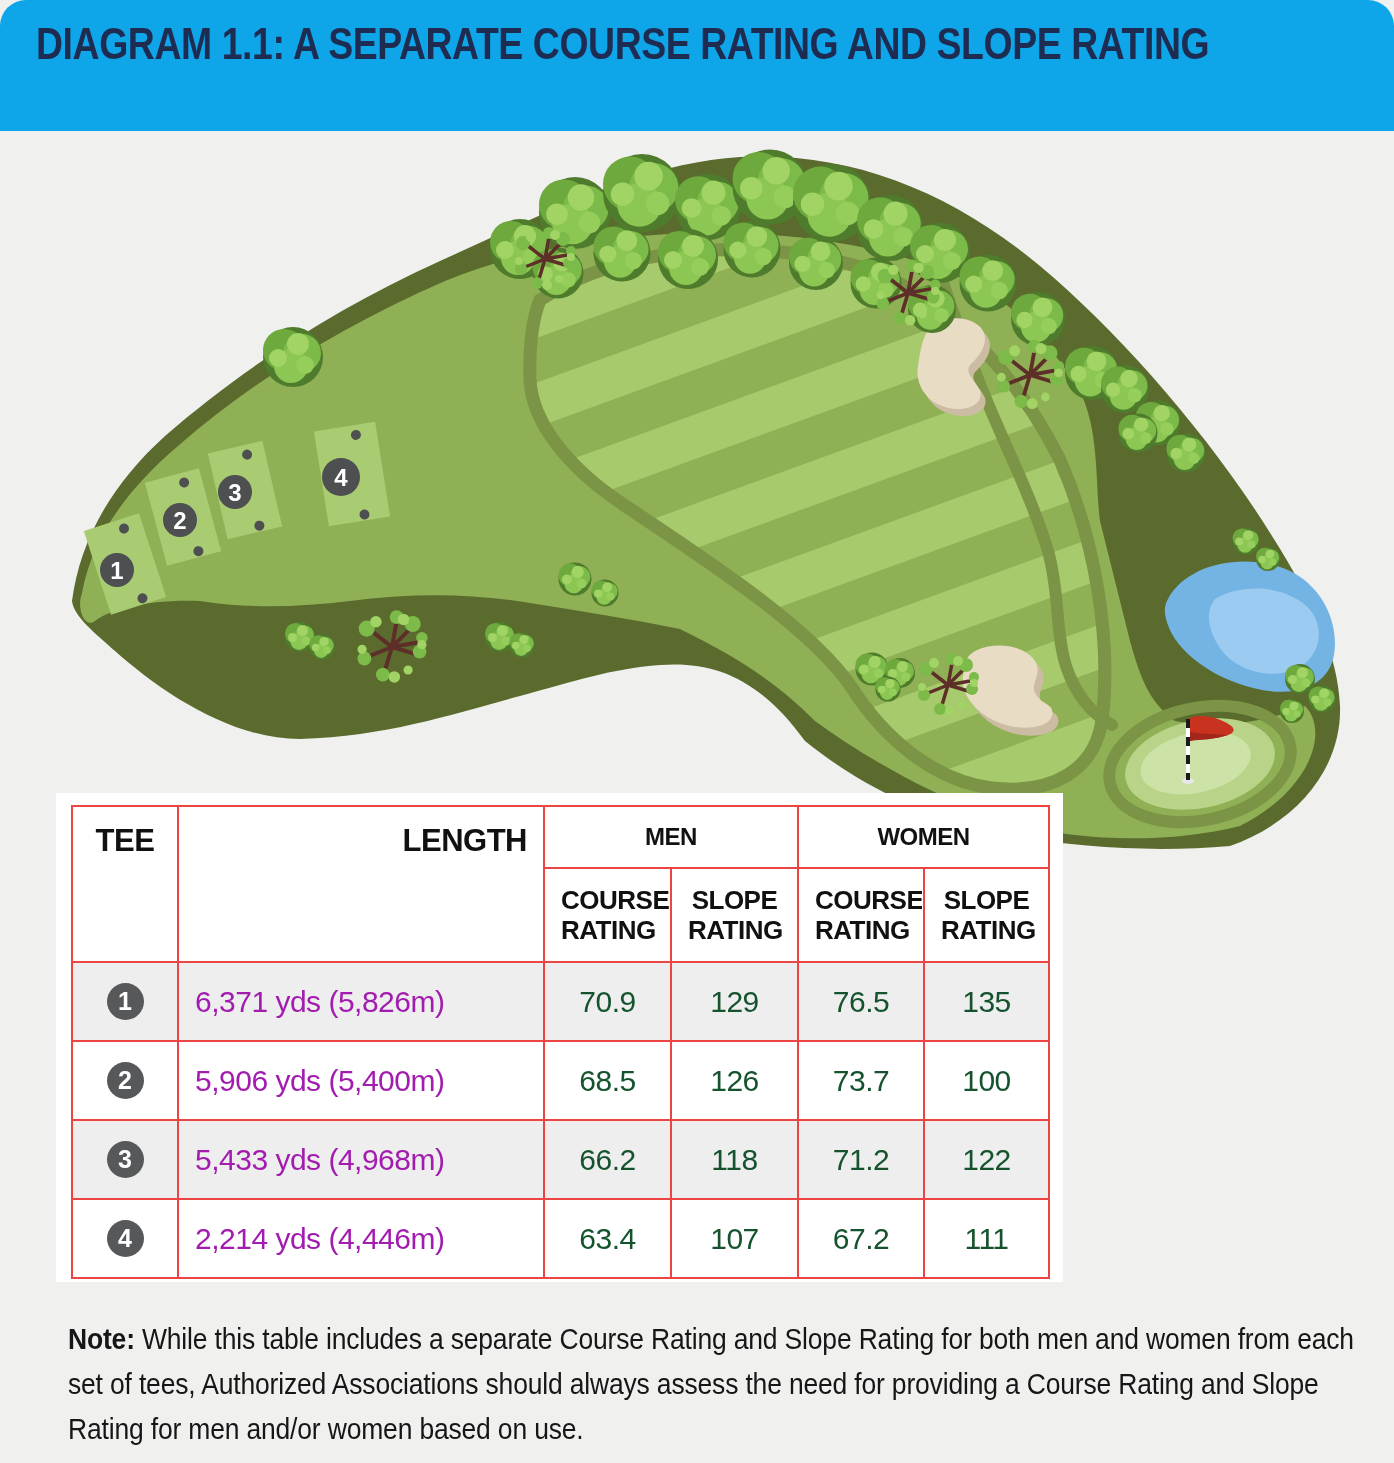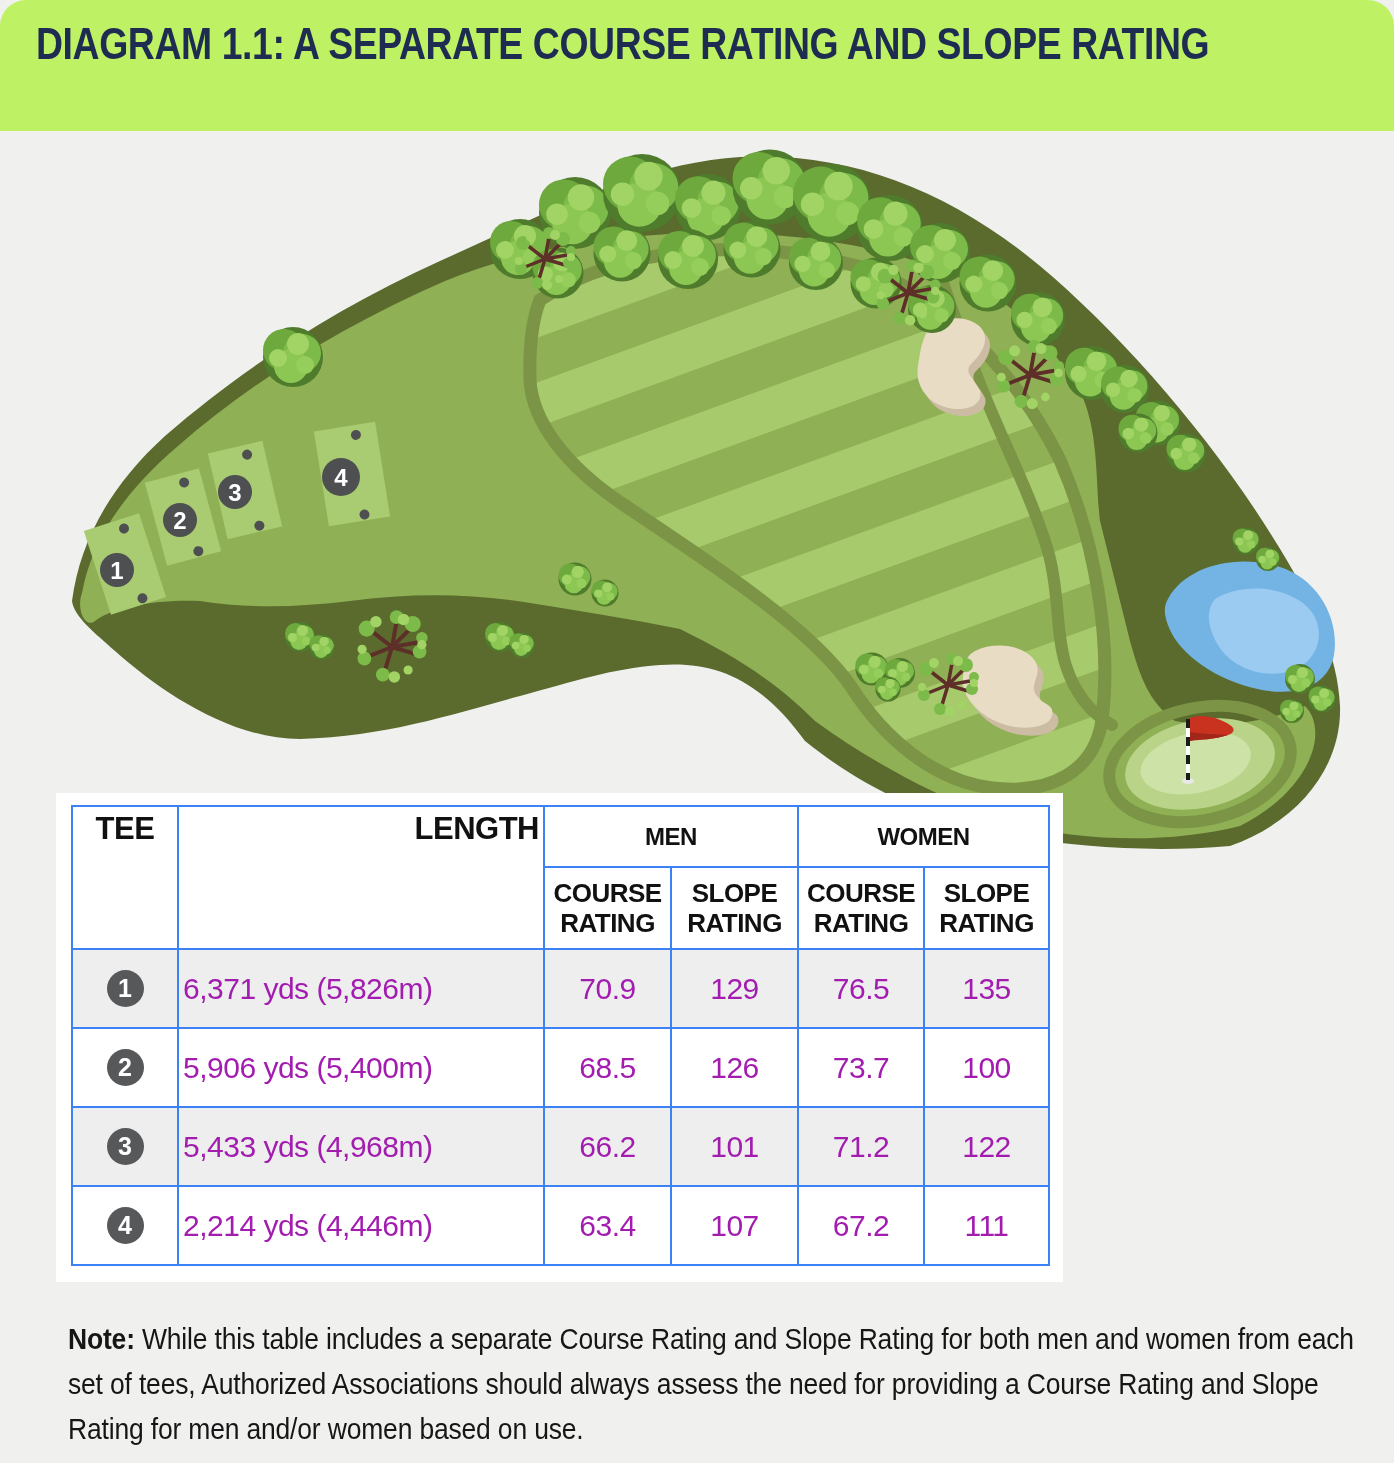--- a/index.html
+++ b/index.html
@@ -4,52 +4,52 @@
 <style>
   html,body{margin:0;padding:0;}
   body{
     width:1394px;height:1463px;position:relative;overflow:hidden;
     background:#f0f0ef;
     font-family:"Liberation Sans", sans-serif;
   }
   
   .hdr{
     position:absolute;left:0;top:0;width:1394px;height:131px;
-    background:#bef264;border-radius:26px 26px 0 0;
+    background:#0ea5e9;border-radius:26px 26px 0 0;
   }
   .hdr .line{height:53px;line-height:53px;white-space:nowrap;}
   .hdr .line:first-child{margin-top:17px;}
   .hdr .t{
     display:inline-block;transform:scaleX(.85);transform-origin:0 50%;
     font-size:44px;font-weight:800;letter-spacing:-.5px;color:#1f2c52;
   }
   .hdr .l1 .t{margin-left:36px;}
   .hdr .l2 .t{margin-left:268px;}
   
   .course{position:absolute;left:0;top:131px;width:1394px;height:720px;}
   
   .panel{
     position:absolute;left:56px;top:793px;width:1007px;height:489px;
     background:#ffffff;
   }
   table.rt{
     position:absolute;left:15px;top:12px;border-collapse:collapse;table-layout:fixed;
     width:977px;background:#fff;
   }
-  table.rt th, table.rt td{border:2px solid #3b82f6;padding:4px;overflow:hidden;}
+  table.rt th, table.rt td{border:2px solid #ef4444;padding:16px;overflow:hidden;}
   tr.h1{height:61px;}
   tr.h2{height:82px;}
   tr.dr{height:79px;}
   th{font-weight:700;color:#111;}
   .bighead{font-size:24px;letter-spacing:-.5px;text-align:center;vertical-align:middle;}
   .tophead{font-size:31px;letter-spacing:-.5px;vertical-align:top;padding-top:13px;}
   .tee-h{text-align:center;}
   .len-h{text-align:right;padding-left:38px;}
   .subhead{font-size:26px;line-height:30px;letter-spacing:-.5px;text-align:center;vertical-align:middle;font-weight:700;border-radius:15px;}
-  td.num{font-size:30px;letter-spacing:-.5px;text-align:center;vertical-align:middle;color:#a21caf;}
+  td.num{font-size:30px;letter-spacing:-.5px;text-align:center;vertical-align:middle;color:#14532d;}
   td.len{font-size:30px;letter-spacing:-.5px;text-align:left;padding-left:36px;vertical-align:middle;color:#a21caf;}
   td.teec{text-align:center;vertical-align:middle;}
   tr.odd td{background:#eeeeee;}
   .badge{
     display:inline-block;width:37px;height:37px;border-radius:50%;
     background:#57585a;color:#fff;font-size:25px;font-weight:700;line-height:37px;
     text-align:center;vertical-align:middle;
   }
   
   .note{position:absolute;left:68px;top:1300px;width:1326px;margin-top:16px;}
@@ -263,21 +263,21 @@
       <td class="len">5,906 yds (5,400m)</td>
       <td class="num">68.5</td>
       <td class="num">126</td>
       <td class="num">73.7</td>
       <td class="num">100</td>
     </tr>
     <tr class="dr odd">
       <td class="teec"><span class="badge">3</span></td>
       <td class="len">5,433 yds (4,968m)</td>
       <td class="num">66.2</td>
-      <td class="num">101</td>
+      <td class="num">118</td>
       <td class="num">71.2</td>
       <td class="num">122</td>
     </tr>
     <tr class="dr">
       <td class="teec"><span class="badge">4</span></td>
       <td class="len">2,214 yds (4,446m)</td>
       <td class="num">63.4</td>
       <td class="num">107</td>
       <td class="num">67.2</td>
       <td class="num">111</td>

